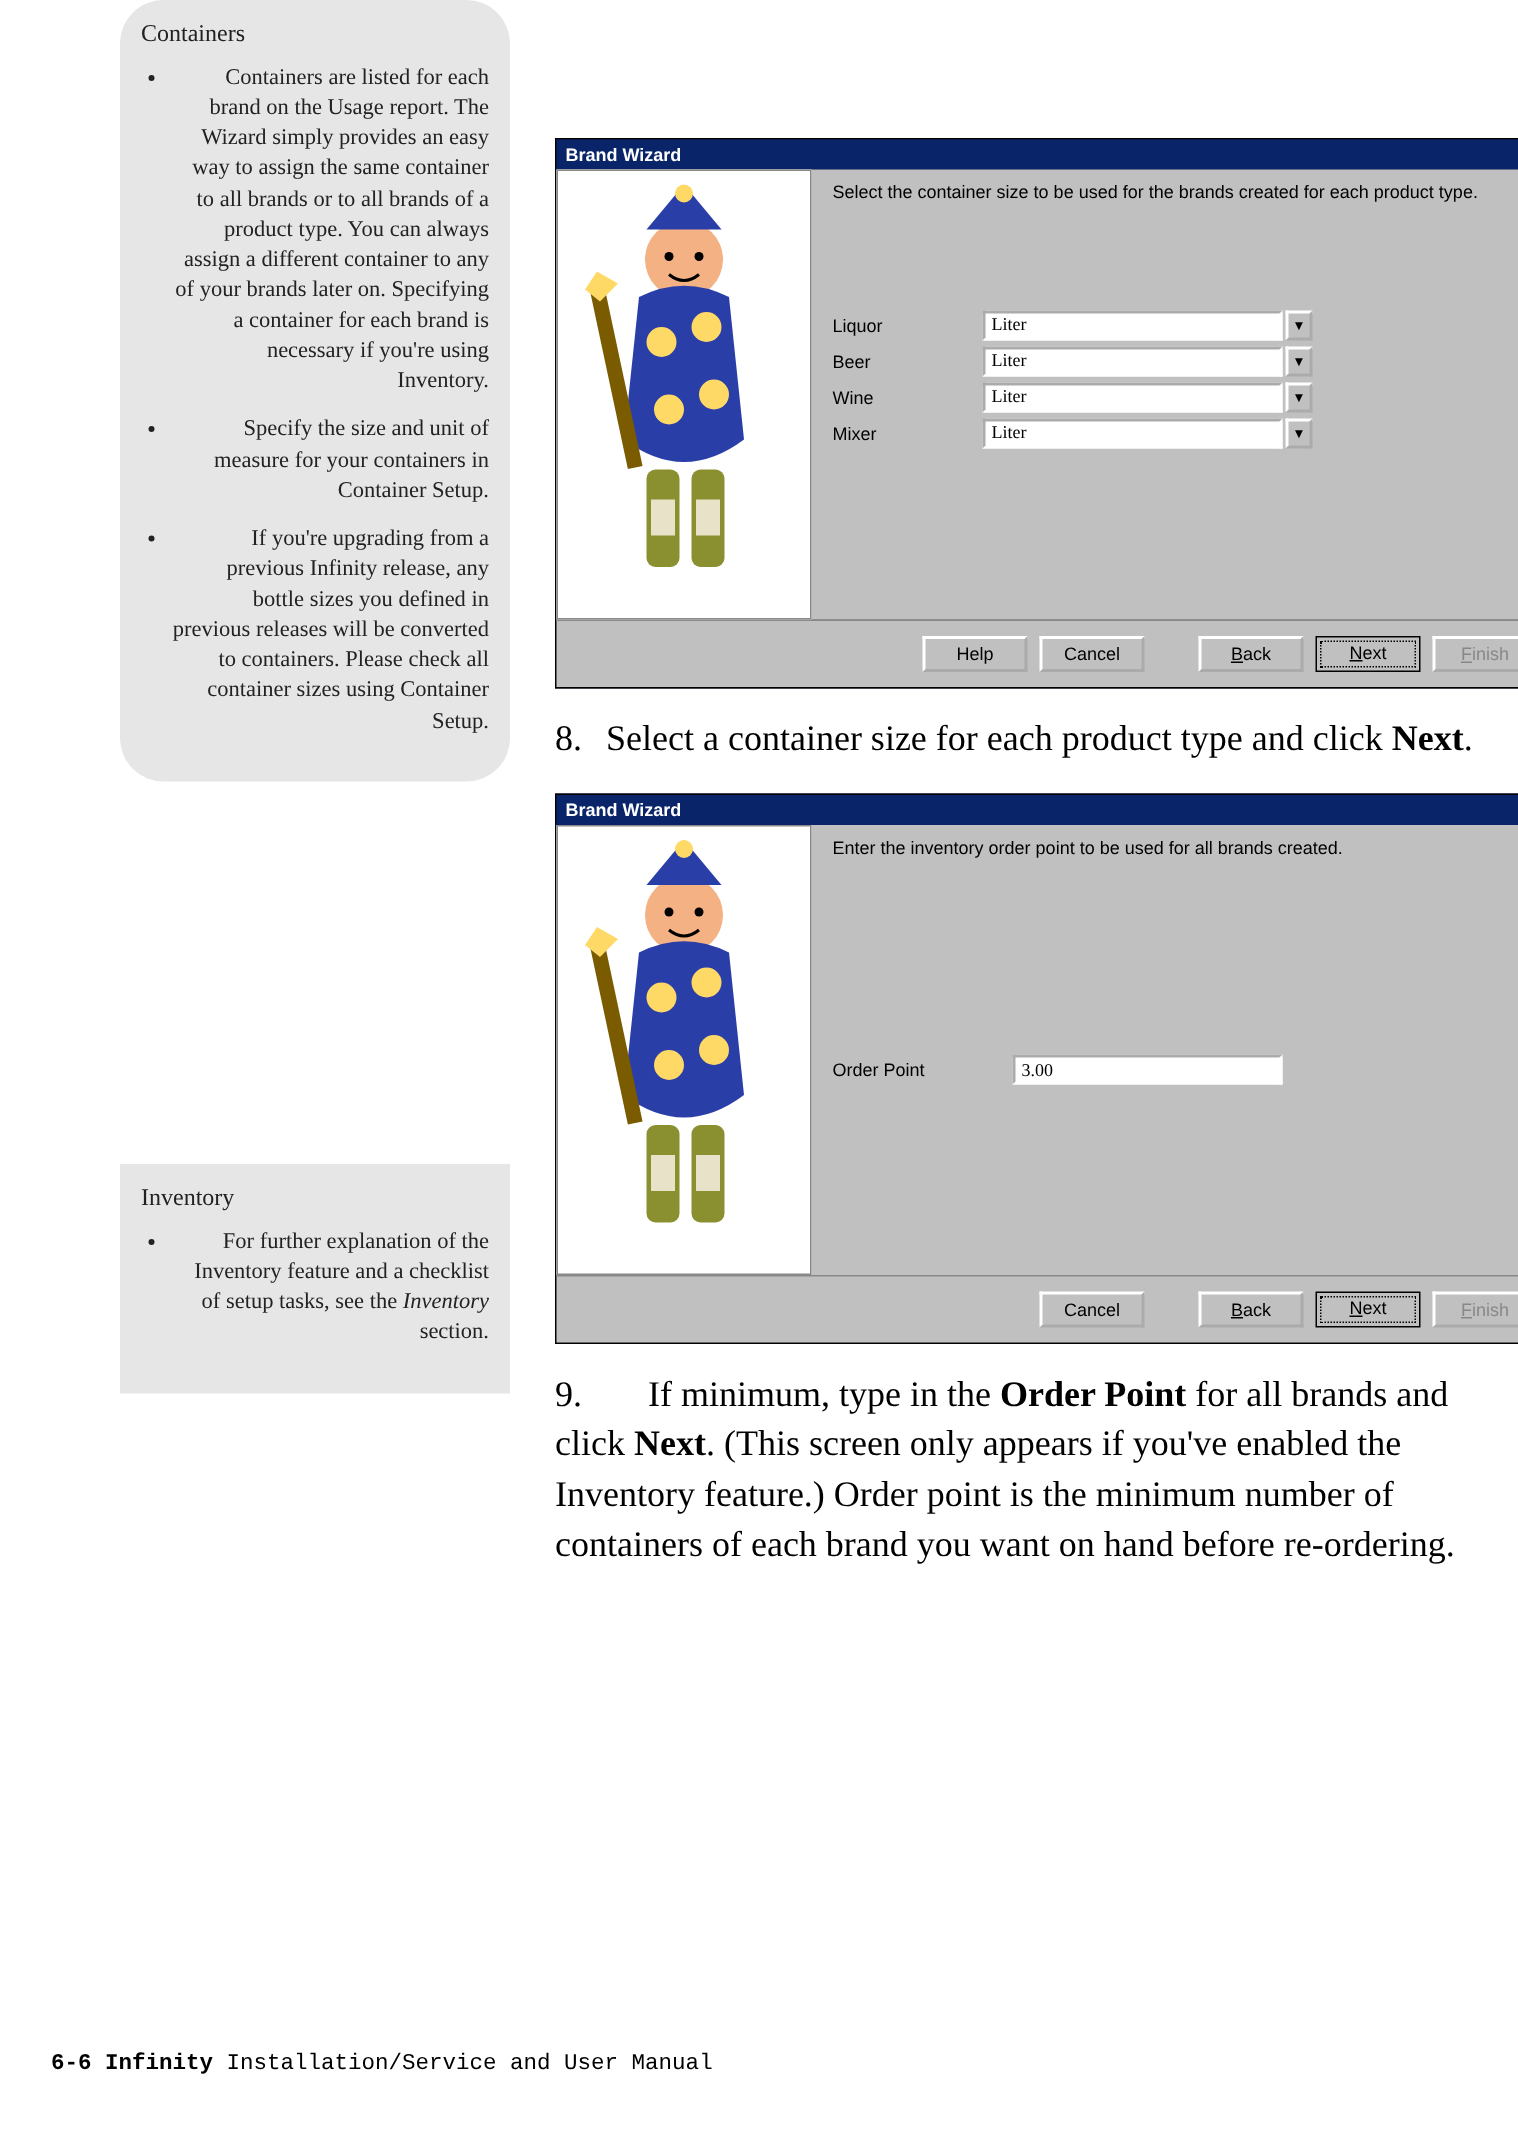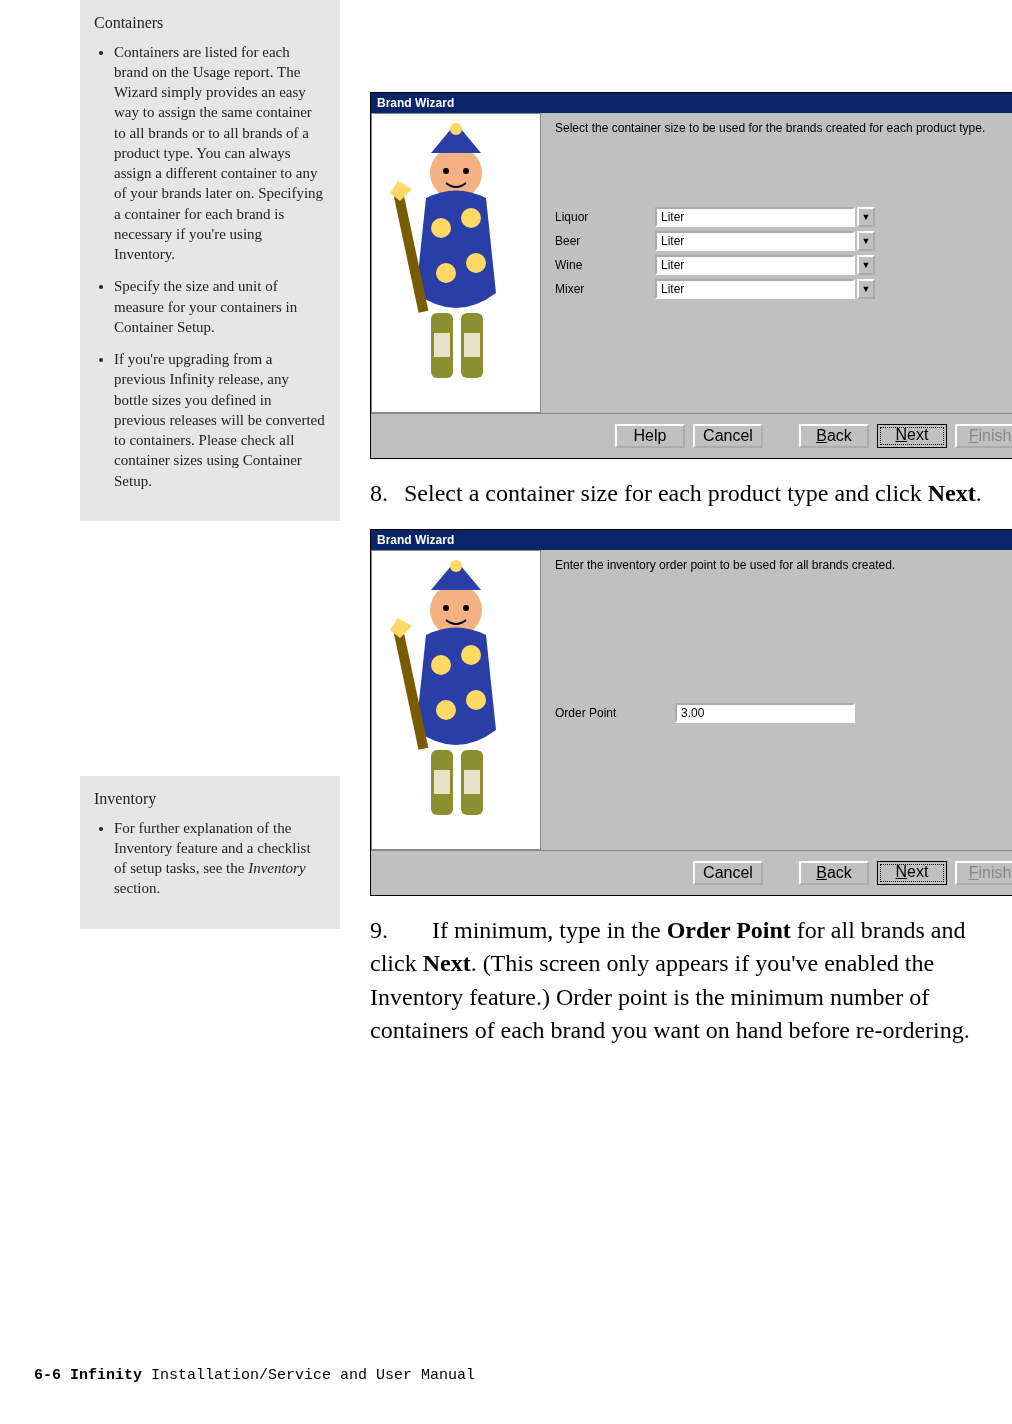--- a/index.html
+++ b/index.html
@@ -27,22 +27,22 @@
     font-size: 15px;
     line-height: 1.35;
     color: #222;
   }
   .sidebar-title {
     font-family: "Comic Sans MS", cursive;
     font-size: 16px;
     margin: 0 0 8px 0;
   }
   .sidebar ul { list-style: disc; padding-left: 20px; margin: 0; }
-  .sidebar li { margin-bottom: 12px; }
-  .side1 { top: 0; }
+  .sidebar li { margin-bottom: 12px; text-align: right; }
+  .side1 { top: 0; border-radius: 29px; }
   .side2 { top: 776px; }
   .italic { font-style: italic; }
 
   
   .right-col {
     position: absolute;
     left: 370px;
     top: 92px;
     width: 612px;
   }
@@ -92,21 +92,21 @@
   .wiz-blurb { margin-bottom: 70px; line-height: 1.3; }
   .wiz-row { display: flex; align-items: center; margin: 4px 0; }
   .wiz-label { width: 100px; font-size: 12px; }
   .wiz-combo, .wiz-input {
     width: 200px;
     height: 20px;
     border: 2px inset #fff;
     background: #fff;
     font-size: 12px;
     padding: 1px 4px;
-    font-family: Liberation Sans, sans-serif;
+    font-family: Liberation Serif, serif;
   }
   .combo-wrap { position: relative; width: 220px; }
   .combo-arrow {
     position: absolute; right: 0; top: 0;
     width: 18px; height: 20px;
     background: #c0c0c0;
     border: 2px outset #fff;
     font-size: 9px; display:flex; align-items:center; justify-content:center;
   }
   .wizard-footer {
@@ -114,21 +114,21 @@
     border-top: 1px solid #888;
     padding: 10px 12px;
     display: flex; justify-content: flex-end; gap: 8px;
   }
   .wiz-btn {
     min-width: 70px;
     height: 24px;
     background: #c0c0c0;
     border: 2px outset #fff;
     font-family: Tahoma, Arial, sans-serif;
-    font-size: 16px;
+    font-size: 12px;
     color: #000;
     padding: 0 8px;
     text-align: center;
     line-height: 20px;
     cursor: pointer;
   }
   .wiz-btn.default { border: 1px solid #000; outline: 1px dotted #000; outline-offset: -4px; }
   .wiz-btn.disabled { color: #888; cursor: default; }
   .wiz-mnemonic { text-decoration: underline; }
   .footer-spacer { flex: 1; }

